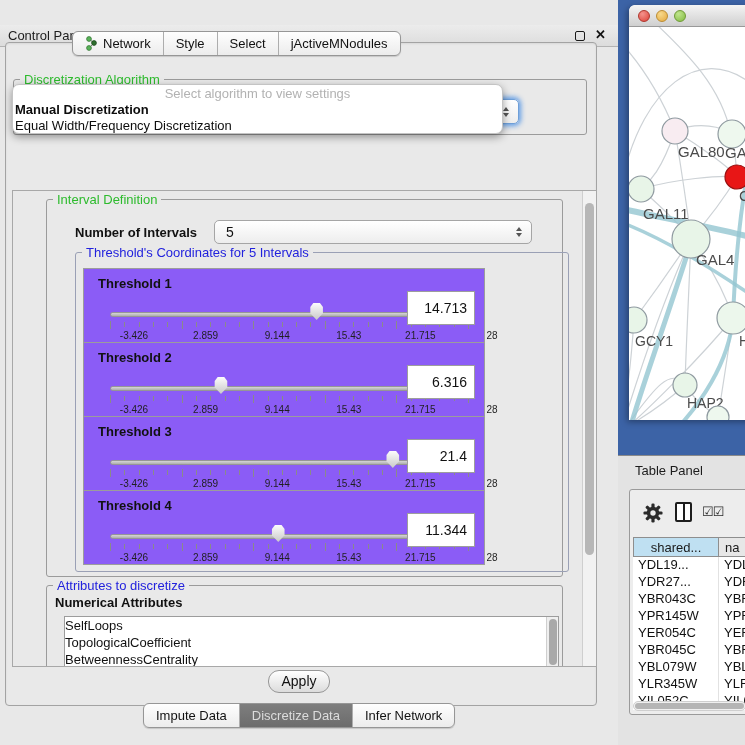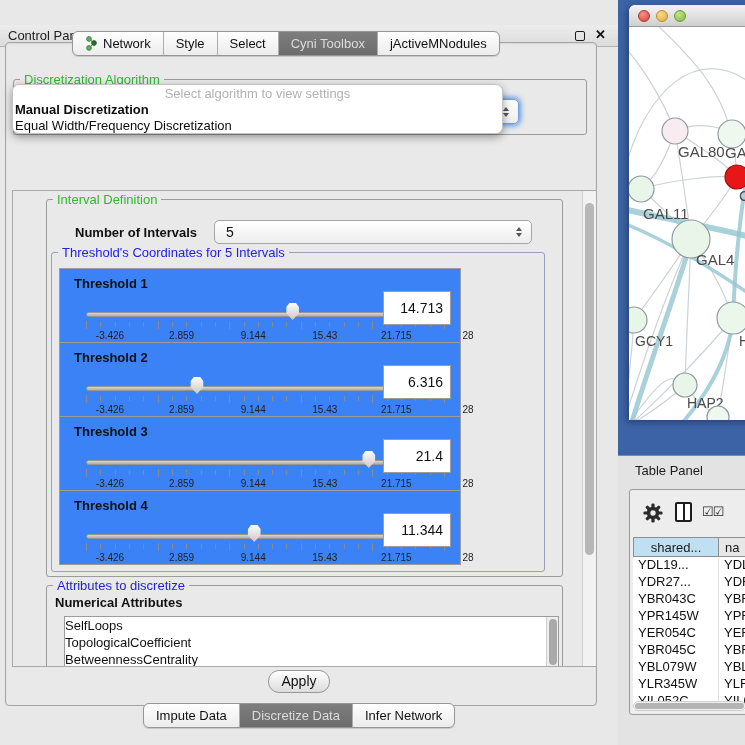--- a/index.html
+++ b/index.html
@@ -45,21 +45,21 @@
   .popup-item { height:16px; line-height:16px; font-size:13px; color:#0d0d0d; padding-left:2px; white-space:nowrap; }
   .popup-item.bold { font-weight:bold; }
 
   
   #scrollview { position:absolute; left:12px; top:190px; width:585px; height:477px; border:1px solid #a8a8a8; background:#e9e9e9; overflow:hidden; }
   .vscroll-track { position:absolute; right:0; top:0; width:14px; height:100%; background:#f2f2f2; border-left:1px solid #cfcfcf; }
   .vscroll-thumb { position:absolute; left:2px; top:12px; width:9px; height:352px; background:#b7b7b7; border-radius:5px; }
 
   
   #threshold-rows { position:absolute; left:7px; top:16px; width:478px; }
-  .th-row { position:relative; width:402px; height:75px; border:1px solid #9c9c9c; margin-top:-1px; background:#3b82f6; }
+  .th-row { position:relative; width:402px; height:75px; border:1px solid #9c9c9c; margin-top:-1px; background:#8b5cf6; }
   .th-label { position:absolute; left:14px; top:7px; font-size:13px; font-weight:bold; color:#111; }
   .th-track { position:absolute; left:26px; top:43px; width:358px; height:5px; border-radius:3px; background:linear-gradient(#d6d6d6,#aeaeae); border:1px solid #969696; }
   .th-thumb { position:absolute; top:33px; width:15px; height:18px; background:linear-gradient(#ffffff,#c9c9c9); clip-path:polygon(50% 100%, 8% 62%, 8% 28%, 28% 6%, 72% 6%, 92% 28%, 92% 62%); filter:drop-shadow(0 0 1px #808080); }
   .th-tick { position:absolute; width:1px; background:#8a8a8a; top:52px; }
   .th-tick.major { height:8px; }
   .th-tick.minor { height:5px; top:53px; }
   .th-ticklabel { position:absolute; top:61px; transform:translateX(-50%); font-size:10px; color:#1f1f1f;margin-left:24px; }
   .th-value { position:absolute; right:9px; top:22px; width:68px; height:34px; background:#ffffff; border:1px solid #9d9d9d; font-size:14px; color:#111; text-align:right; line-height:32px; padding-right:7px; }
 
   
@@ -139,21 +139,21 @@
       <span class="group-title gt-green">Interval Definition</span>
       <span class="lbl-bold" style="left:28px; top:25px;">Number of Intervals</span>
       <div class="combo" style="left:167px; top:20px; width:318px; height:24px;">
         <span class="combo-text">5</span>
         <span class="spin-arrows">
             <i class="up"></i>
             <i class="dn"></i>
           </span>
       </div>
 
-      <div class="group" style="left:4px; top:52px; width:494px; height:320px; border-color:#9aa0b5;">
+      <div class="group" style="left:28px; top:52px; width:494px; height:320px; border-color:#9aa0b5;">
         <span class="group-title gt-blue">Threshold's Coordinates for 5 Intervals</span>
         <div id="threshold-rows">
             <div class="th-row">
               <div class="th-label">Threshold 1</div>
               <div class="th-track"></div>
               <div class="th-tick major" style="left: 26px;"></div>
               <div class="th-tick minor" style="left: 40.32px;"></div>
               <div class="th-tick minor" style="left: 54.64px;"></div>
               <div class="th-tick minor" style="left: 68.96px;"></div>
               <div class="th-tick minor" style="left: 83.28px;"></div>
@@ -335,23 +335,20 @@
           <circle cx="4" cy="12" r="2.4" fill="#59b359" stroke="#3a7a3a" stroke-width="0.8"></circle>
           <circle cx="9" cy="7" r="2.4" fill="#2e6e2e" stroke="#1d4d1d" stroke-width="0.8"></circle>
         </svg>
         <span>Network</span>
       </div>
       <div class="tab-seg">
         <span>Style</span>
       </div>
       <div class="tab-seg">
         <span>Select</span>
-      </div>
-      <div class="tab-seg active">
-        <span>Cyni Toolbox</span>
       </div>
       <div class="tab-seg">
         <span>jActiveMNodules</span>
       </div>
     </div>
   <div id="bottom-tabs" class="seg-tabs">
       <div class="tab-seg">
         <span>Impute Data</span>
       </div>
       <div class="tab-seg active">

